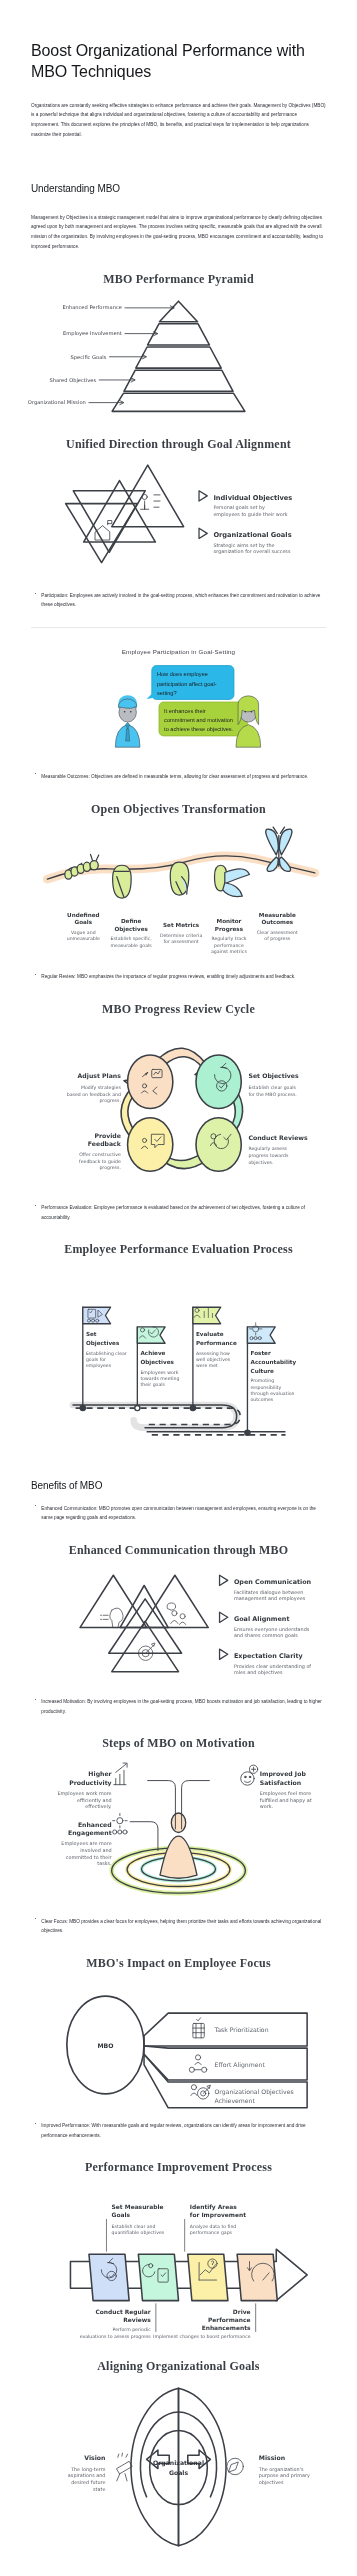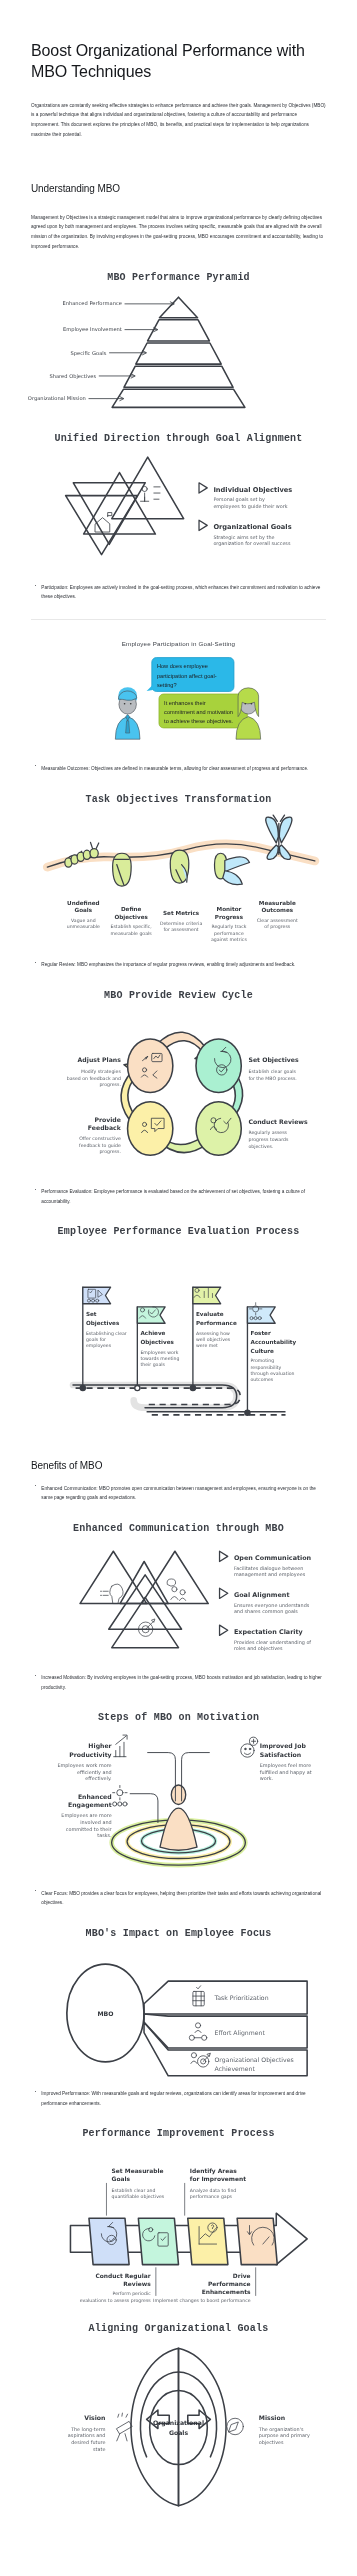--- a/index.html
+++ b/index.html
@@ -28,22 +28,22 @@
     font-size:4.7px; line-height:1.95; color:#2a2d33; position:relative;
     padding-left:7.2px; margin-bottom:1px;
   }
   ul.bullets li::before {
     content:"▪"; position:absolute; left:1px; top:-0.5px; font-size:3.6px; color:#2a2d33;
   }
 
   
   .fig { margin:20.6px 0 0 0; text-align:center; }
   .fig-title {
-    font-family:Liberation Mono, monospace;
-    font-size:10px; font-weight:700; color:#3b3f46;
+    font-family:Liberation Serif, serif;
+    font-size:12px; font-weight:700; color:#3b3f46;
     letter-spacing:0.2px; margin-bottom:8.2px;
   }
   .fig svg { display:block; margin:0 auto; overflow:visible; }
   .hand { font-family:"DejaVu Sans", sans-serif; }
   .hl { font-weight:700; fill:#33373d; }
   .hs { fill:#5c6169; }
   .ink { stroke:#3b3f46; fill:none; stroke-linecap:round; stroke-linejoin:round; }
 
   .divider { height:0.5px; background:#e8e8e8; margin:17.5px 0 0 0; }
 </style>
@@ -162,21 +162,21 @@
     </svg>
   </div>
 
   <div class="wrap">
     <ul class="bullets">
       <li>Measurable Outcomes: Objectives are defined in measurable terms, allowing for clear assessment of progress and performance.</li>
     </ul>
   </div>
 
   <div class="fig">
-    <div class="fig-title">Task Objectives Transformation</div>
+    <div class="fig-title">Open Objectives Transformation</div>
     <svg width="319" height="134" viewBox="0 0 620 260">
       <path d="M55 105 q60 -22 120 -20 q90 4 150 -14 q70 -20 140 -4 q60 14 110 26" stroke="#fadfc4" stroke-width="17" fill="none" stroke-linecap="round"></path>
       <path d="M55 105 q60 -22 120 -20 q90 4 150 -14 q70 -20 140 -4 q60 14 110 26" class="ink" stroke-width="2.6"></path>
       <g class="ink" stroke-width="2.4">
         <path d="M92 92 q6 -10 16 -10 q10 0 14 -8"></path>
         <ellipse cx="96" cy="96" rx="7" ry="9" fill="#d9ec9a"></ellipse>
         <ellipse cx="108" cy="90" rx="7" ry="9" fill="#d9ec9a"></ellipse>
         <ellipse cx="120" cy="85" rx="7" ry="9" fill="#d9ec9a"></ellipse>
         <ellipse cx="132" cy="81" rx="7" ry="9" fill="#d9ec9a"></ellipse>
         <ellipse cx="146" cy="78" rx="8" ry="9" fill="#d9ec9a"></ellipse>
@@ -232,21 +232,21 @@
     </svg>
   </div>
 
   <div class="wrap">
     <ul class="bullets">
       <li>Regular Review: MBO emphasizes the importance of regular progress reviews, enabling timely adjustments and feedback.</li>
     </ul>
   </div>
 
   <div class="fig">
-    <div class="fig-title">MBO Provide Review Cycle</div>
+    <div class="fig-title">MBO Progress Review Cycle</div>
     <svg width="319" height="165" viewBox="0 0 620 320">
       <g class="ink" stroke-width="3">
         <path d="M268 68 q52 -50 96 8 l16 -14 4 44 -42 -10 16 -12 q-34 -42 -76 -6z" fill="#fadfc4"></path>
         <path d="M418 120 q36 50 -6 96 l16 12 -44 8 8 -44 12 14 q32 -34 2 -78z" fill="#aaf0d1"></path>
         <path d="M366 262 q-52 38 -100 -10 l-14 16 -6 -44 44 8 -14 14 q32 32 78 4z" fill="#ddf2a8"></path>
         <path d="M214 214 q-34 -48 6 -94 l-16 -12 44 -8 -8 44 -12 -14 q-32 36 -2 78z" fill="#fcf0a8"></path>
       </g>
       <g class="ink" stroke-width="3">
         <ellipse cx="255" cy="110" rx="44" ry="52" fill="#fadfc4"></ellipse>
         <ellipse cx="388" cy="110" rx="44" ry="52" fill="#aaf0d1"></ellipse>

